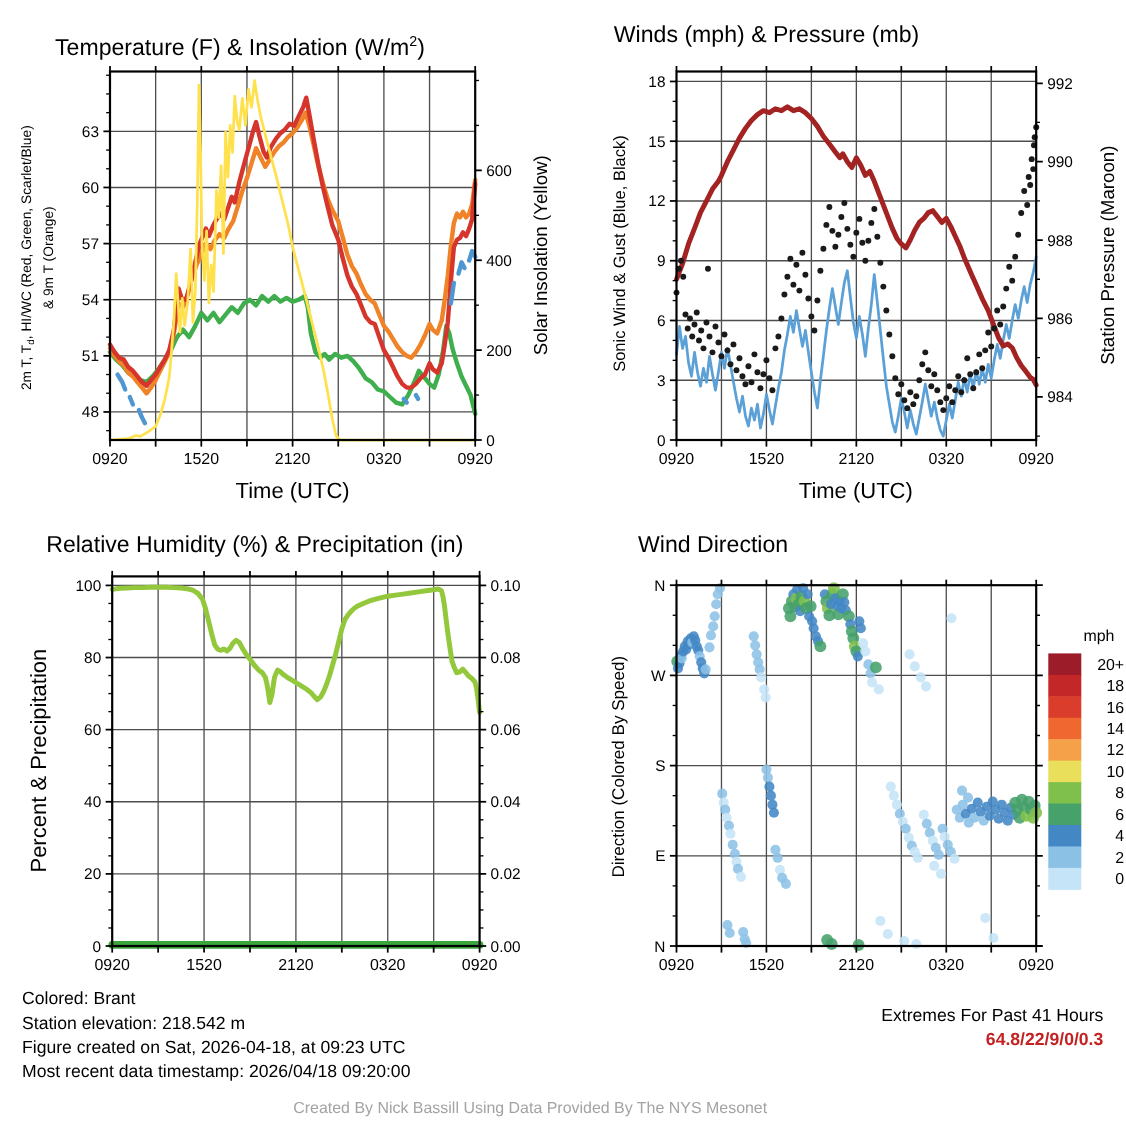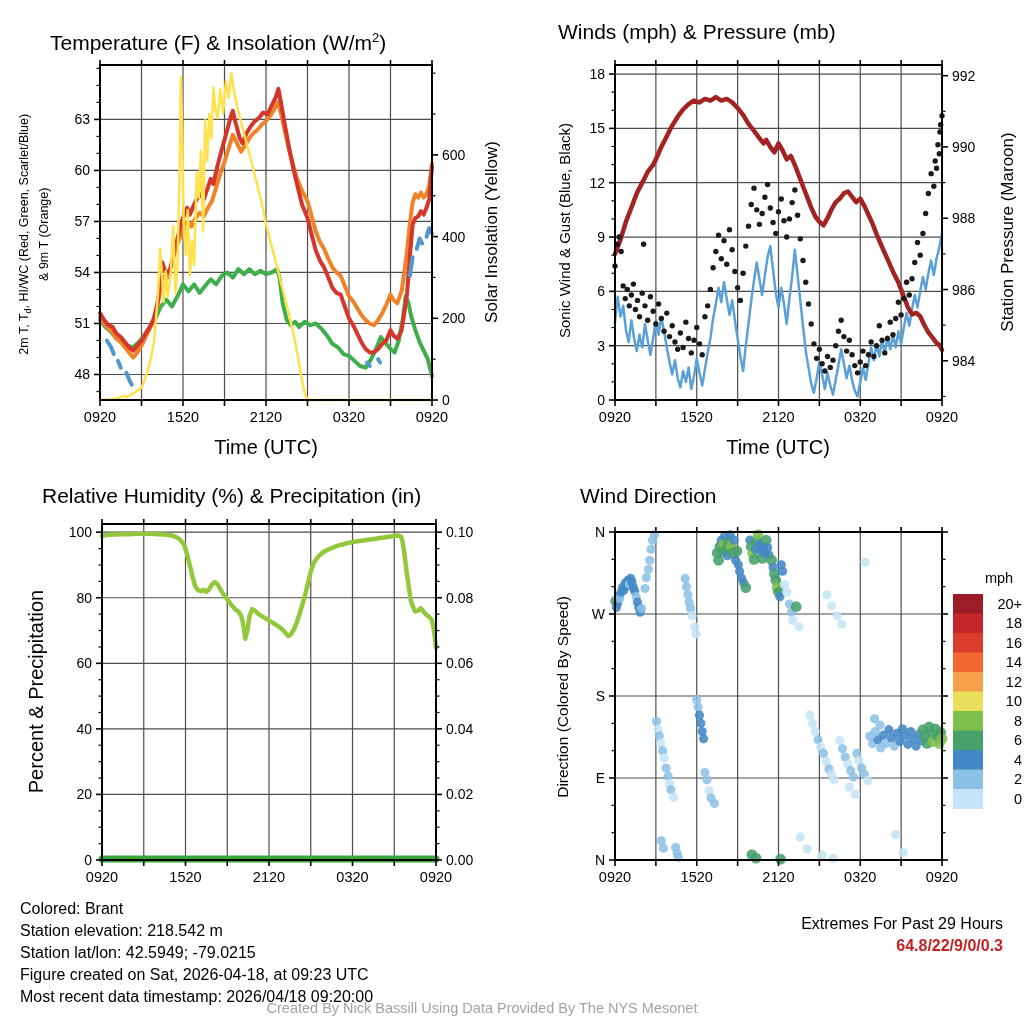--- a/index.html
+++ b/index.html
@@ -697,21 +697,20 @@
 <div class="rot" style="left:828px;top:222px;width:360px;font-size:17px;">Station Pressure (Maroon)</div>
 <div class="rot" style="left:-164px;top:680px;width:400px;font-size:20px;">Percent &amp; Precipitation</div>
 <div class="rot" style="left:363px;top:688px;width:400px;font-size:15.5px;">Direction (Colored By Speed)</div>
 
 <div class="xtitle" style="left:166px;top:436px;">Time (UTC)</div>
 <div class="xtitle" style="left:678px;top:436px;">Time (UTC)</div>
 
 <div class="footer-left">
   <div>Colored: Brant</div>
   <div>Station elevation: 218.542 m</div>
-  <div>Station lat/lon: 42.5949; -79.0215</div>
   <div>Figure created on Sat, 2026-04-18, at 09:23 UTC</div>
   <div>Most recent data timestamp: 2026/04/18 09:20:00</div>
 </div>
 <div class="footer-right">
-  <div>Extremes For Past 29 Hours</div>
+  <div>Extremes For Past 41 Hours</div>
   <div class="extreme-red">64.8/22/9/0/0.3</div>
 </div>
 <div class="credit">Created By Nick Bassill Using Data Provided By The NYS Mesonet</div>
 
 </body></html>

